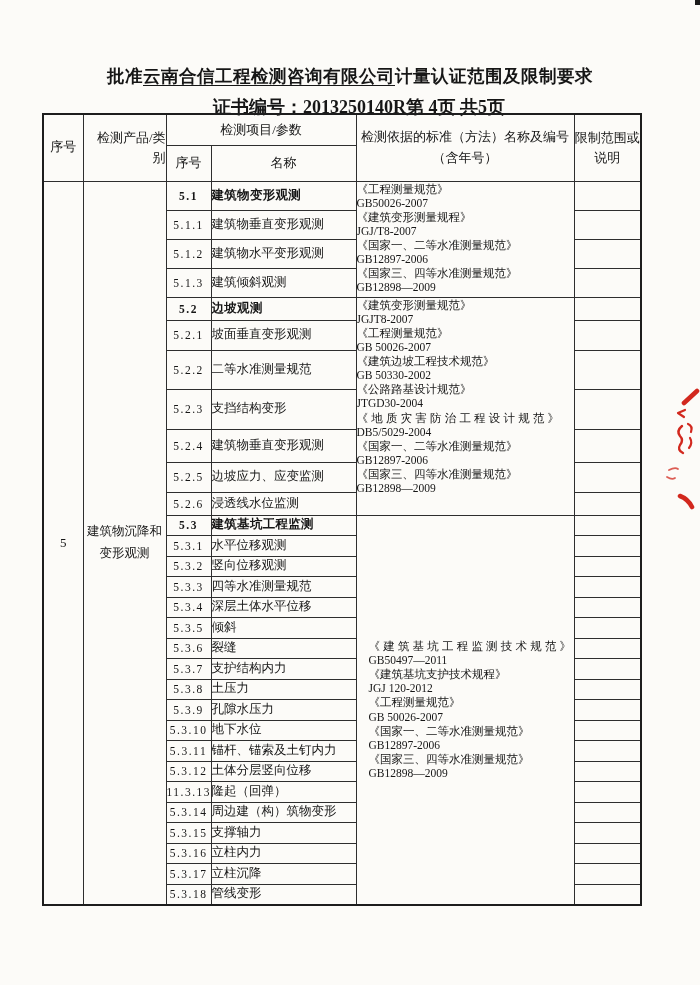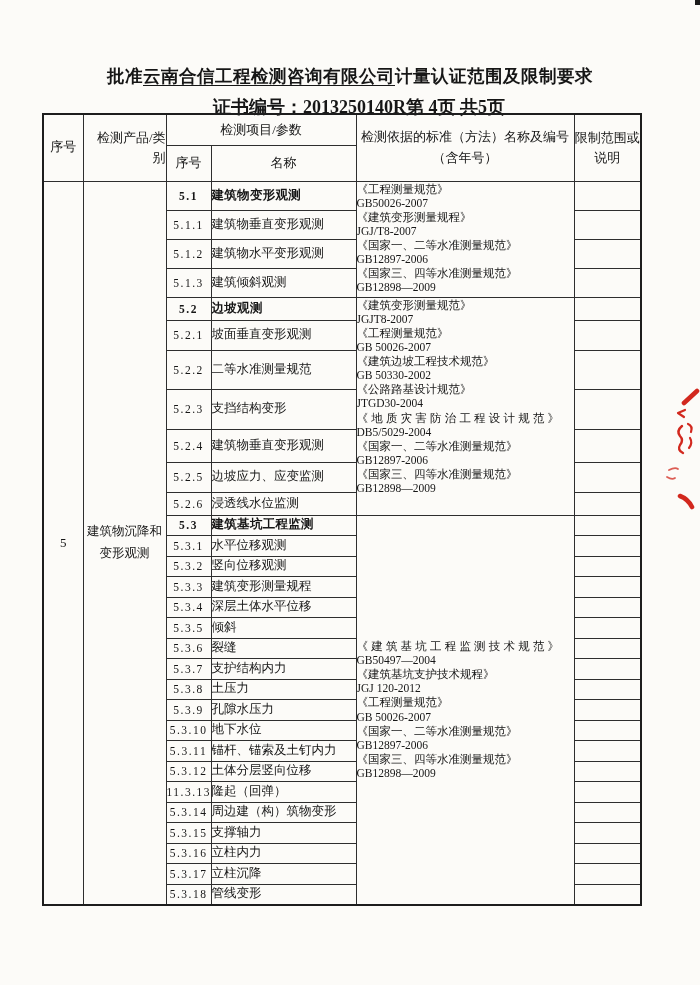--- a/index.html
+++ b/index.html
@@ -24,21 +24,21 @@
   .th-standard{line-height:1.6;padding:0 12px;}
   .th-limit{line-height:1.55;padding:0 10px;}
   .th-seq{line-height:1.6;padding:0 6px;}
 
   td.c-seq{text-align:center;font-size:13px;vertical-align:middle;}
   td.c-product{text-align:center;font-size:12.5px;vertical-align:middle;line-height:1.7;padding:0 8px;margin-top:46px;}
   td.c-no{text-align:center;font-size:11.5px;letter-spacing:1.5px;vertical-align:middle;}
   td.c-name{font-size:12.5px;padding-left:8px;vertical-align:middle;line-height:1.25;}
   .hd{font-weight:bold;letter-spacing:.3px;margin-top:10px;}
   td.c-std{font-size:11.5px;line-height:1.23;vertical-align:top;padding:3px 4px 2px 7px;}
-  td.c-std.mid{vertical-align:middle;}
+  td.c-std.mid{vertical-align:middle;padding-left:12px;}
   td.c-std div{white-space:nowrap;}
   td.c-std div.spread{letter-spacing:3.2px;}
   td.c-limit{background:transparent;}
 
   .stamp{position:absolute;left:658px;top:386px;width:42px;height:132px;}
 </style>
 </head>
 <body>
 
 <div class="page">
@@ -156,21 +156,21 @@
         <tr style="height: 23px;">
           <td class="c-no">5.2.6</td>
           <td class="c-name">浸透线水位监测</td>
           <td class="c-limit"></td>
         </tr>
         <tr style="height: 20.5px;">
           <td class="c-no hd">5.3</td>
           <td class="c-name hd">建筑基坑工程监测</td>
           <td class="c-std mid" rowspan="19">
             <div class="spread">《建筑基坑工程监测技术规范》</div>
-            <div>GB50497—2004</div>
+            <div>GB50497—2011</div>
             <div>《建筑基坑支护技术规程》</div>
             <div>JGJ 120-2012</div>
             <div>《工程测量规范》</div>
             <div>GB 50026-2007</div>
             <div>《国家一、二等水准测量规范》</div>
             <div>GB12897-2006</div>
             <div>《国家三、四等水准测量规范》</div>
             <div>GB12898—2009</div>
           </td>
           <td class="c-limit"></td>
@@ -180,21 +180,21 @@
           <td class="c-name">水平位移观测</td>
           <td class="c-limit"></td>
         </tr>
         <tr style="height: 20.5px;">
           <td class="c-no">5.3.2</td>
           <td class="c-name">竖向位移观测</td>
           <td class="c-limit"></td>
         </tr>
         <tr style="height: 20.5px;">
           <td class="c-no">5.3.3</td>
-          <td class="c-name">建筑变形测量规程</td>
+          <td class="c-name">四等水准测量规范</td>
           <td class="c-limit"></td>
         </tr>
         <tr style="height: 20.5px;">
           <td class="c-no">5.3.4</td>
           <td class="c-name">深层土体水平位移</td>
           <td class="c-limit"></td>
         </tr>
         <tr style="height: 20.5px;">
           <td class="c-no">5.3.5</td>
           <td class="c-name">倾斜</td>

